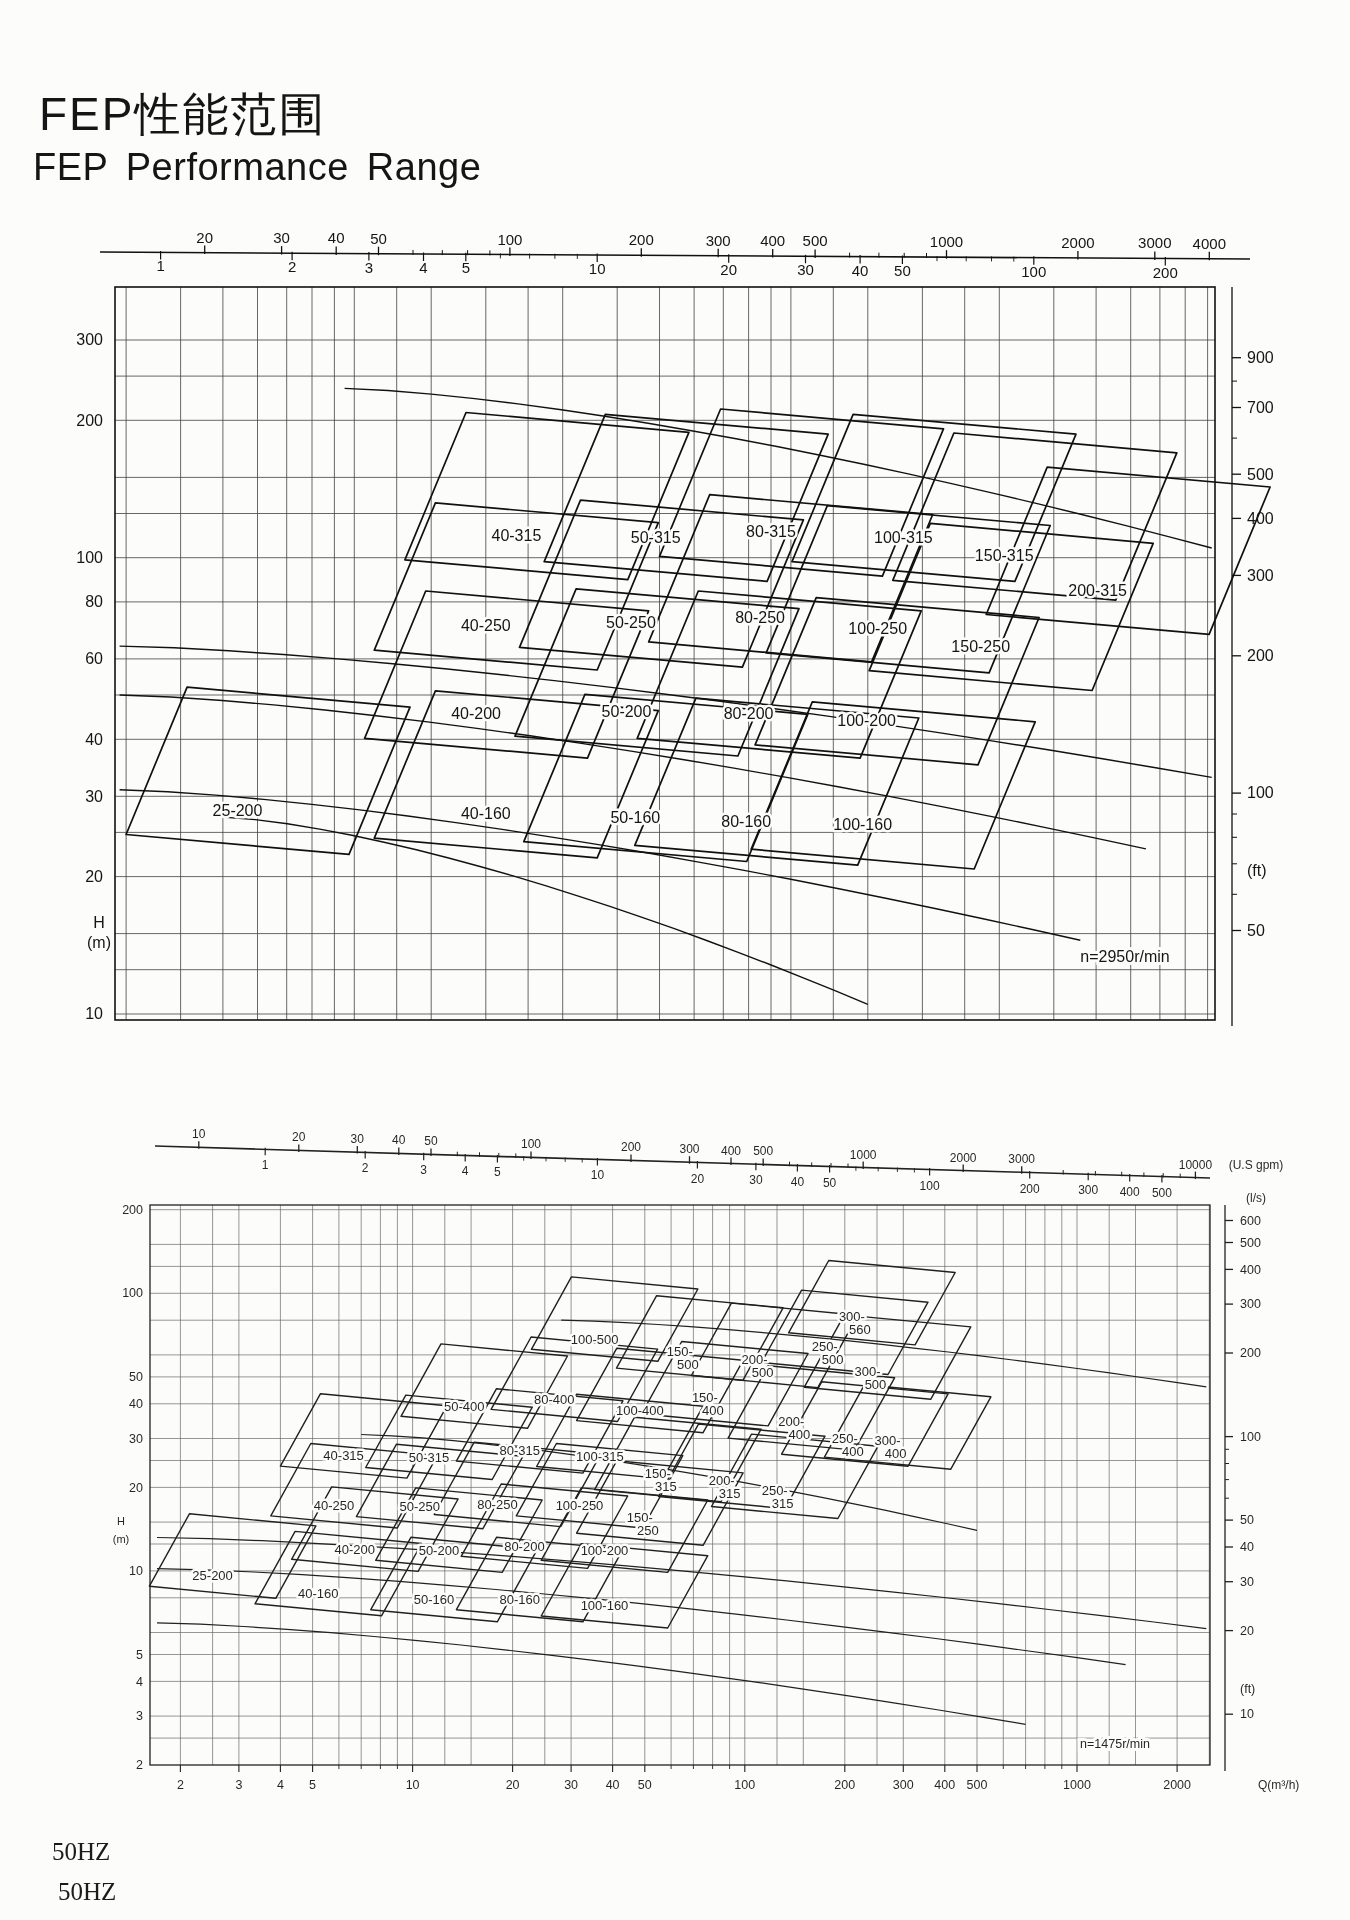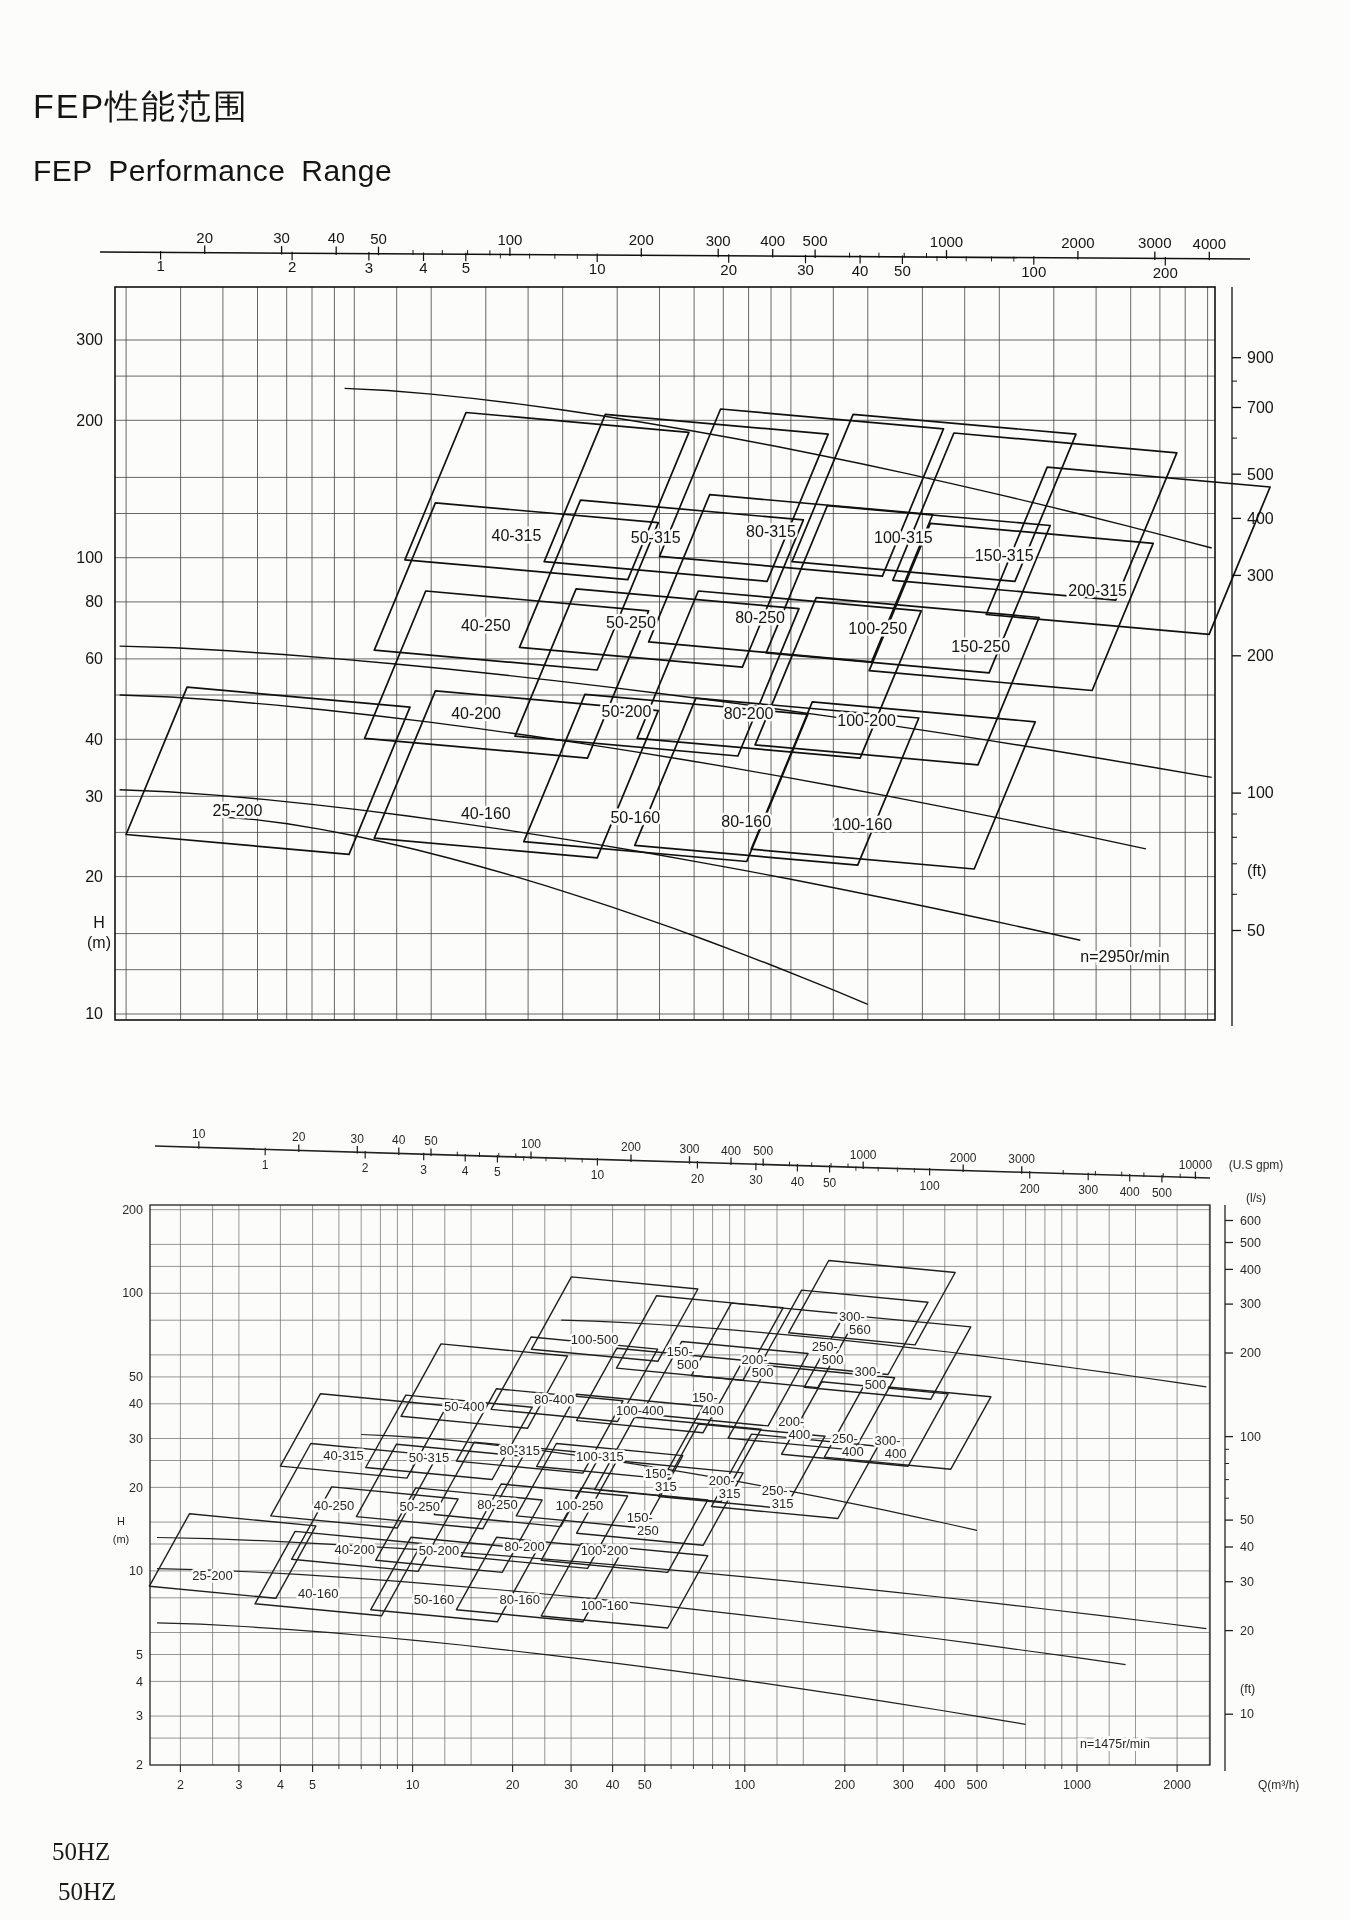--- a/index.html
+++ b/index.html
@@ -1,19 +1,19 @@
 <!DOCTYPE html>
 <html><head>
 <meta charset="utf-8">
 <style>
   html,body{margin:0;padding:0}
   body{width:1350px;height:1920px;background:#fcfcfb;position:relative;overflow:hidden;
        font-family:"Liberation Sans","DejaVu Sans",sans-serif;color:#151515}
-  .title-zh{position:absolute;left:33px;top:84px;font-size:34px;letter-spacing:2px}
-  .title-en{position:absolute;left:33px;top:154px;font-size:30px;word-spacing:7px;letter-spacing:.5px}
+  .title-zh{position:absolute;left:39px;top:84px;font-size:46px;letter-spacing:2px}
+  .title-en{position:absolute;left:33px;top:146px;font-size:38px;word-spacing:7px;letter-spacing:.5px}
   .hz{position:absolute;font-family:"Liberation Serif","DejaVu Serif",serif;font-size:25px;color:#1b1b1b}
   .hz1{left:52px;top:1838px}
   .hz2{left:58px;top:1878px}
   #charts-svg{position:absolute;left:0;top:0}
   .soft1{filter:blur(0.2px)}
   .soft2{filter:blur(0.35px);opacity:.93}
 </style>
 </head>
 <body>
 

